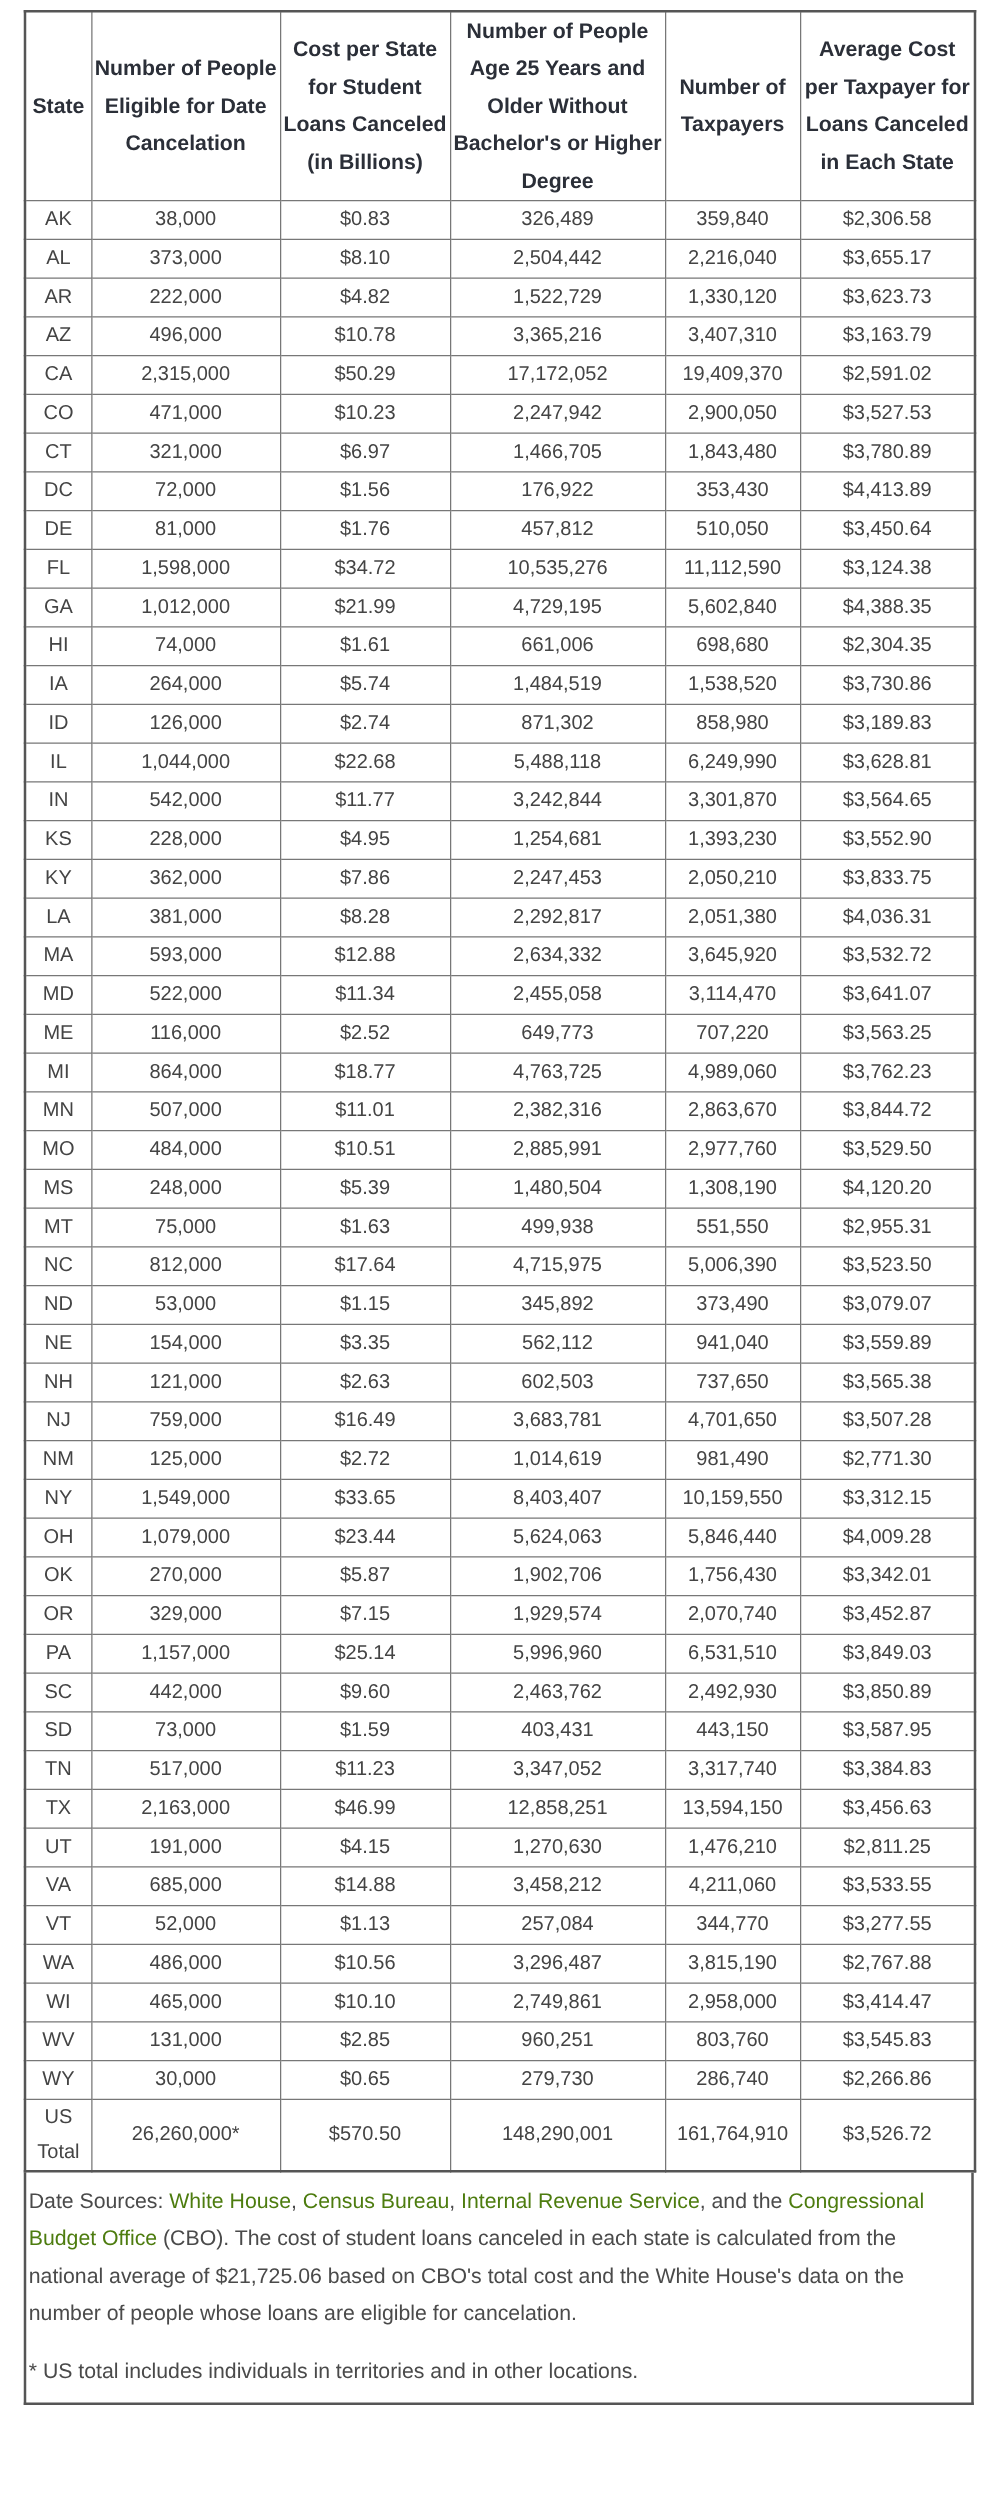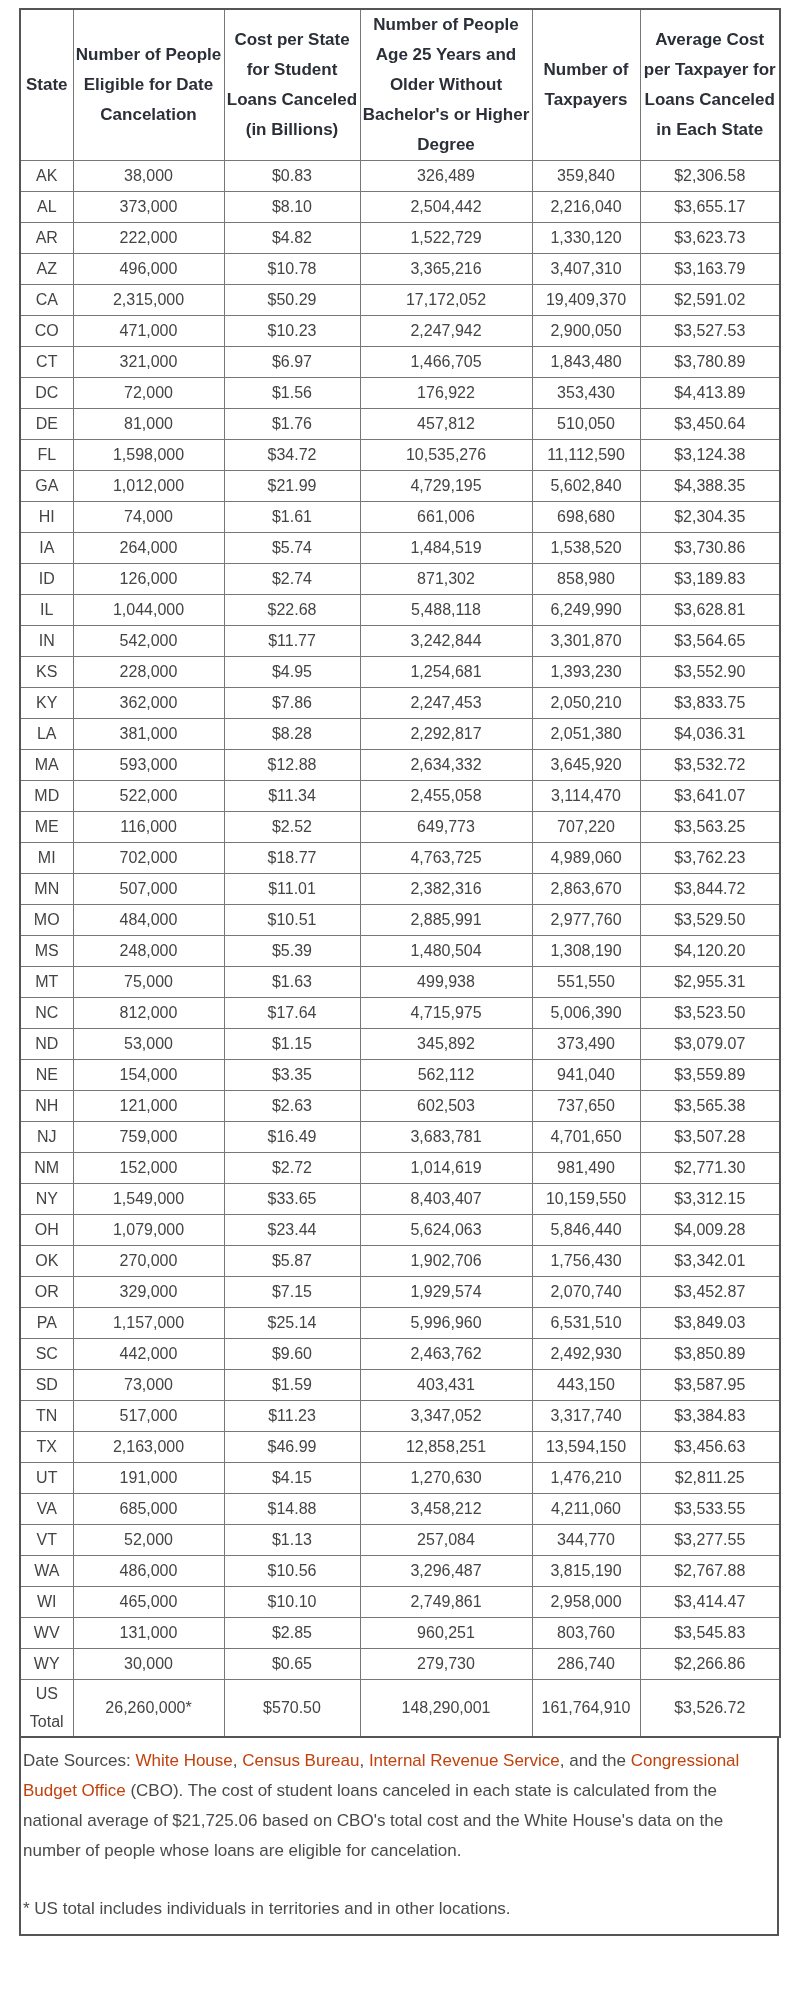--- a/index.html
+++ b/index.html
@@ -4,22 +4,22 @@
 <style>
   html, body { margin: 0; padding: 0; background: #ffffff; }
   body { width: 796px; height: 1996px; position: relative; font-family: "Liberation Sans", sans-serif; color: #3a3a3a; }
   .wrap { position: absolute; left: 19px; top: 8px; width: 760px; }
   table { border-collapse: collapse; width: 760px; table-layout: fixed; border: 2px solid #555; }
   th, td { border: 1px solid #777; text-align: center; padding: 0 2px; }
   th { font-weight: bold; color: #2b2f38; font-size: 17px; line-height: 30px; height: 150px; }
   td { font-size: 16px; height: 30px; line-height: 30px; color: #444; }
   td.total-state { line-height: 28px; }
   .notes { border: 2px solid #555; border-top: none; padding: 8px 2px 10px 2px; font-size: 17px; line-height: 30px; color: #4a4a4a; }
-  .notes a { color: #c2410c; text-decoration: none; }
-  .foot { margin-top: 28px; }
+  .notes a { color: #4d7c0f; text-decoration: none; }
+  .foot { margin-top: 16px; }
   col.c1 { width: 53px; } col.c2 { width: 151px; } col.c3 { width: 136px; }
   col.c4 { width: 172px; } col.c5 { width: 108px; } col.c6 { width: 140px; }
 </style>
 </head>
 <body>
 
 <div class="wrap">
   <table>
     <colgroup>
         <col class="c1">
@@ -211,21 +211,21 @@
         <tr>
           <td>ME</td>
           <td>116,000</td>
           <td>$2.52</td>
           <td>649,773</td>
           <td>707,220</td>
           <td>$3,563.25</td>
         </tr>
         <tr>
           <td>MI</td>
-          <td>702,000</td>
+          <td>864,000</td>
           <td>$18.77</td>
           <td>4,763,725</td>
           <td>4,989,060</td>
           <td>$3,762.23</td>
         </tr>
         <tr>
           <td>MN</td>
           <td>507,000</td>
           <td>$11.01</td>
           <td>2,382,316</td>
@@ -291,21 +291,21 @@
         <tr>
           <td>NJ</td>
           <td>759,000</td>
           <td>$16.49</td>
           <td>3,683,781</td>
           <td>4,701,650</td>
           <td>$3,507.28</td>
         </tr>
         <tr>
           <td>NM</td>
-          <td>152,000</td>
+          <td>125,000</td>
           <td>$2.72</td>
           <td>1,014,619</td>
           <td>981,490</td>
           <td>$2,771.30</td>
         </tr>
         <tr>
           <td>NY</td>
           <td>1,549,000</td>
           <td>$33.65</td>
           <td>8,403,407</td>

